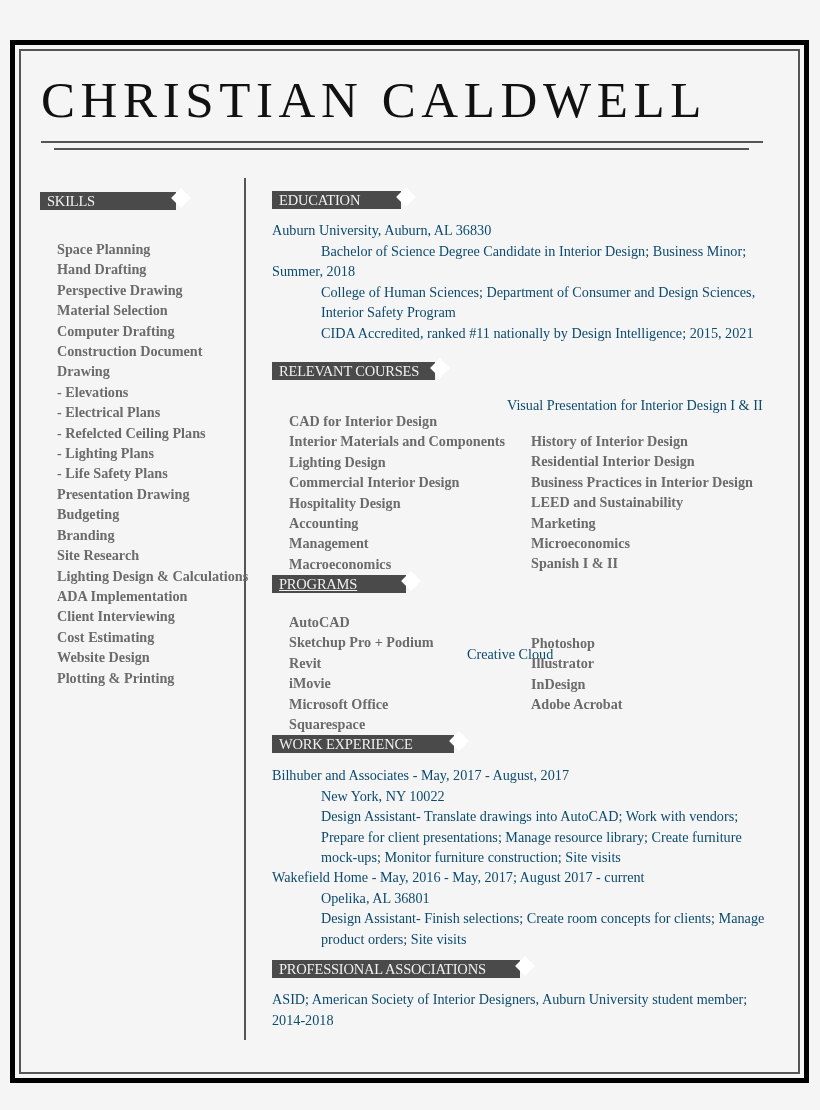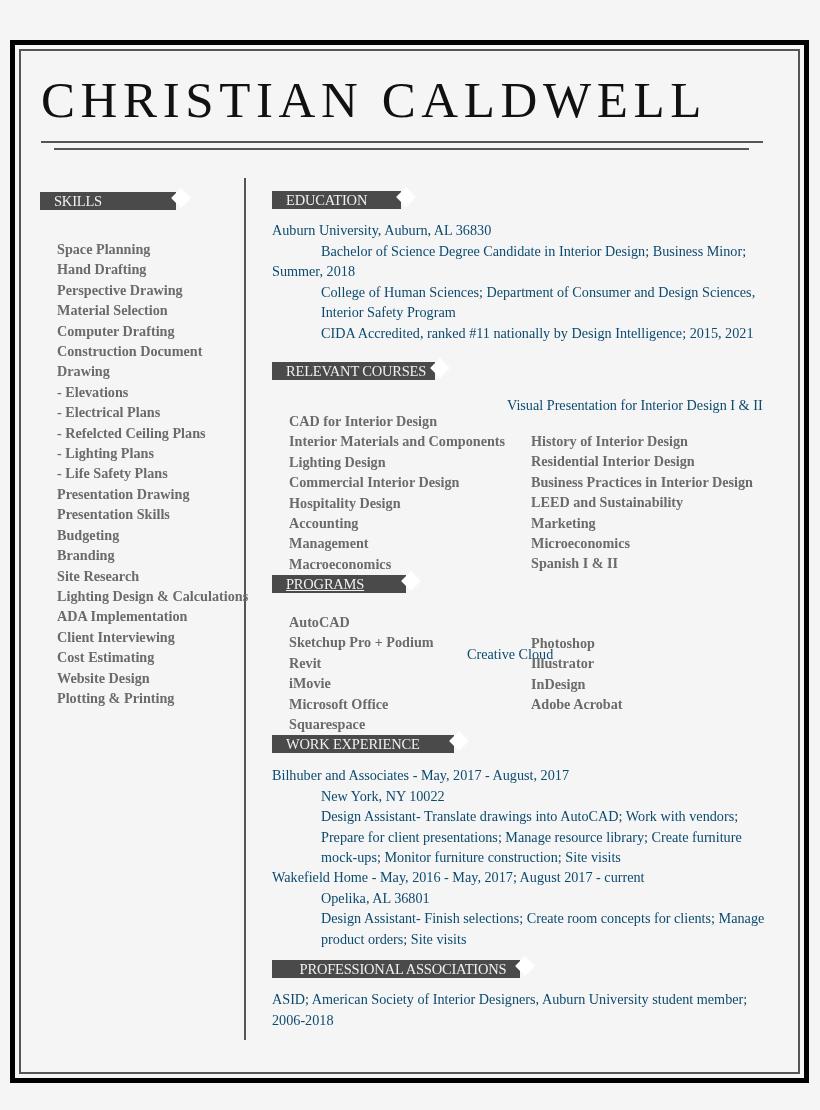--- a/index.html
+++ b/index.html
@@ -19,21 +19,21 @@
     position:absolute; left:41px; top:70px; width:730px;
     font-size:51px; letter-spacing:5.6px; color:#111; line-height:60px;
     white-space:nowrap; font-weight:normal;
   }
   .rule1 { position:absolute; left:41px; top:141px; width:722px; height:2px; background:#555; }
   .rule2 { position:absolute; left:54px; top:148px; width:695px; height:2px; background:#555; }
   .vdivider { position:absolute; left:244px; top:178px; width:2px; height:862px; background:#555; }
 
   .ribbon {
     position:absolute; height:18px; background:#4a4a4a; color:#f0f0f0;
-    font-size:14.5px; line-height:18px; padding-left:14px; box-sizing:border-box;
+    font-size:14.5px; line-height:18px; padding-left:7px; box-sizing:border-box;
     white-space:nowrap; letter-spacing:-0.2px;
   }
   .ribbon .diamond {
     position:absolute; top:-1px; width:14px; height:14px; background:#fff;
     transform:rotate(45deg); transform-origin:center; 
   }
 
   .t { position:absolute; font-size:14.2px; line-height:20.4px; color:#0c4a6e; white-space:nowrap; }
   .list { position:absolute; margin:16px; padding:0; list-style:none;font-weight:bold; }
   .list li { font-size:14.2px; line-height:20.4px; color:#6b6b6b; white-space:nowrap; }
@@ -60,21 +60,20 @@
   <li>Material Selection</li>
   <li>Computer Drafting</li>
   <li>Construction Document</li>
   <li>Drawing</li>
   <li>- Elevations</li>
   <li>- Electrical Plans</li>
   <li>- Refelcted Ceiling Plans</li>
   <li>- Lighting Plans</li>
   <li>- Life Safety Plans</li>
   <li>Presentation Drawing</li>
-  <li>Presentation Skills</li>
   <li>Budgeting</li>
   <li>Branding</li>
   <li>Site Research</li>
   <li>Lighting Design &amp; Calculations</li>
   <li>ADA Implementation</li>
   <li>Client Interviewing</li>
   <li>Cost Estimating</li>
   <li>Website Design</li>
   <li>Plotting &amp; Printing</li>
 </ul>
@@ -142,18 +141,18 @@
 <div class="t" style="left:272px; top:765px;text-align:center;">Bilhuber and Associates - May, 2017 - August, 2017</div>
 <div class="t" style="left:321px; top:786px;">New York, NY 10022</div>
 <div class="t" style="left:321px; top:806px;">Design Assistant- Translate drawings into AutoCAD; Work with vendors;</div>
 <div class="t" style="left:321px; top:827px;">Prepare for client presentations; Manage resource library; Create furniture</div>
 <div class="t" style="left:321px; top:847px;">mock-ups; Monitor furniture construction; Site visits</div>
 <div class="t" style="left:272px; top:867px;">Wakefield Home - May, 2016 - May, 2017; August 2017 - current</div>
 <div class="t" style="left:321px; top:888px;">Opelika, AL 36801</div>
 <div class="t" style="left:321px; top:908px;">Design Assistant- Finish selections; Create room concepts for clients; Manage</div>
 <div class="t" style="left:321px; top:929px;">product orders; Site visits</div>
 
-<div class="ribbon" style="left:272px; top:960px; width:248px;text-align:center;">
+<div class="ribbon" style="left:272px; top:960px; width:248px;">
   <span>PROFESSIONAL ASSOCIATIONS</span>
   <span class="diamond" style="right:-12px;"></span>
 </div>
 <div class="t" style="left:272px; top:989px;">ASID; American Society of Interior Designers, Auburn University student member;</div>
-<div class="t" style="left:272px; top:1010px;">2006-2018</div>
+<div class="t" style="left:272px; top:1010px;">2014-2018</div>
 
 </body></html>

